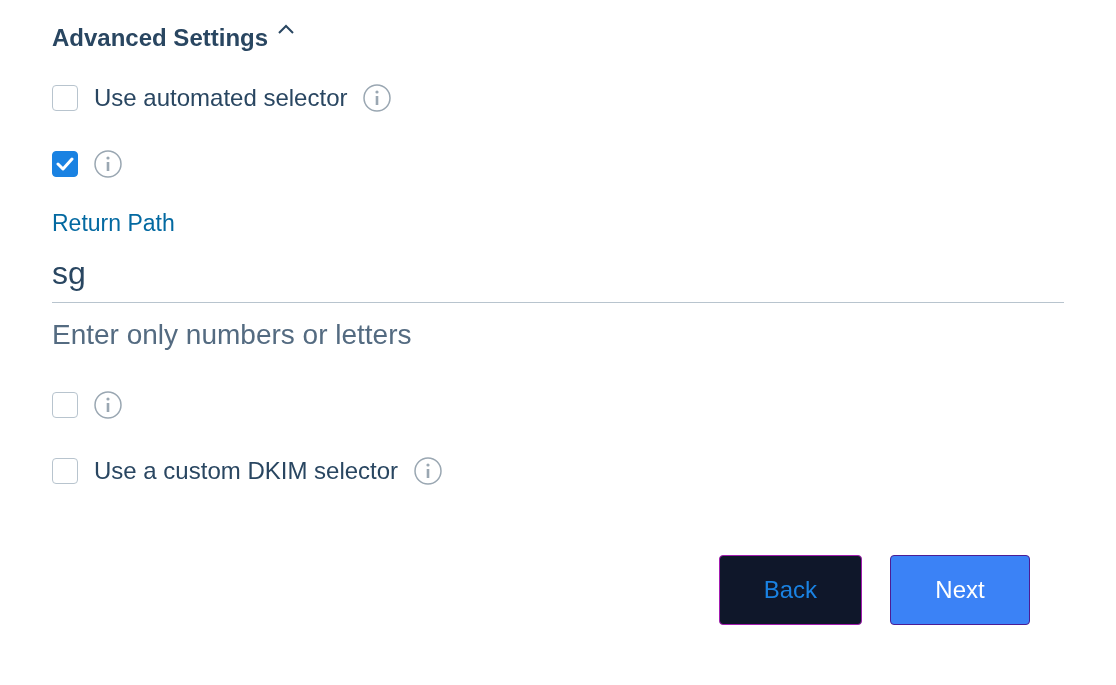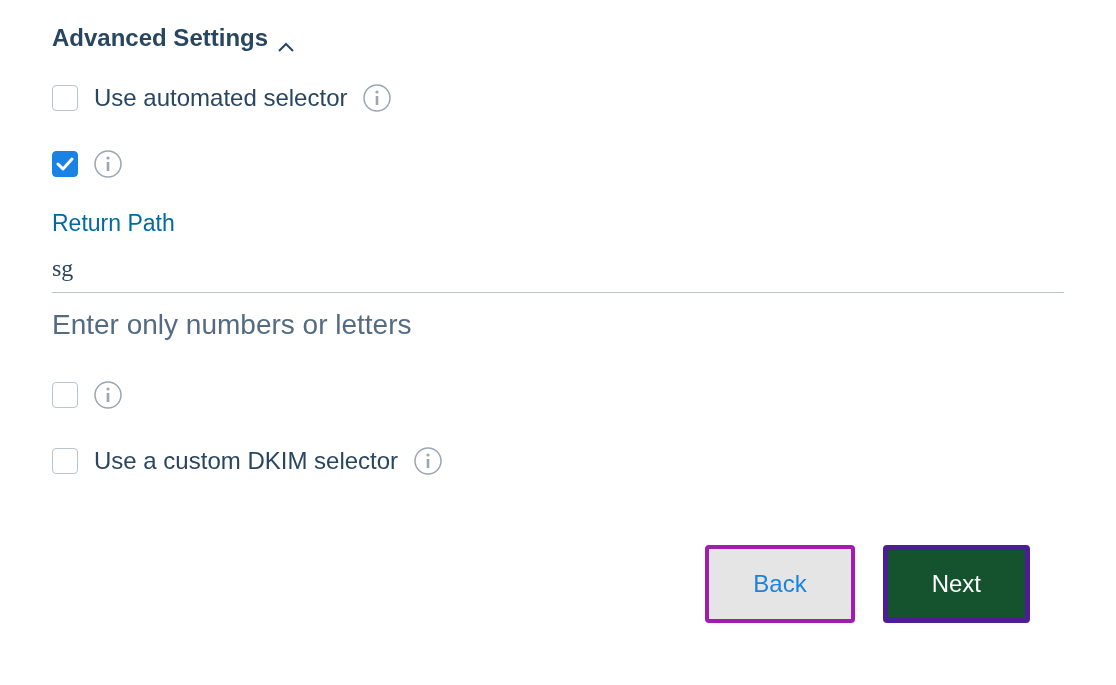--- a/index.html
+++ b/index.html
@@ -10,21 +10,21 @@
     body {
       font-family: -apple-system, BlinkMacSystemFont, "Segoe UI", Helvetica, Arial, sans-serif;
       background: #fff;
       width: 1116px;
       height: 685px;
       padding: 24px 52px;
       color: #294661;
     }
     .section-header {
       display: flex;
-      align-items: flex-end;
+      align-items: flex-start;
       gap: 10px;
       margin-bottom: 32px;
       cursor: pointer;
     }
     .section-title {
       font-size: 24px;
       font-weight: 600;
       color: #294661;
     }
     .chevron-up {
@@ -71,25 +71,25 @@
     }
     .field-label {
       font-size: 23px;
       color: #0369a1;
       margin-bottom: 12px;
     }
     .text-input {
       width: 100%;
       border: none;
       border-bottom: 1px solid #b8c4ce;
-      font-size: 24px;
+      font-size: 32px;
       color: #294661;
       padding: 6px 0 10px 0;
       outline: none;
-      font-family: Liberation Serif, serif;
+      font-family: Liberation Sans, sans-serif;
       background: transparent;
     }
     .help-text {
       font-size: 28px;
       color: #546b81;
       margin-top: 16px;
     }
     .button-row {
       display: flex;
       justify-content: flex-end;
@@ -100,27 +100,27 @@
     .btn {
       padding: 20px 44px;
       font-size: 24px;
       border-radius: 4px;
       cursor: pointer;
       font-family: inherit;
       font-weight: 400;
       min-width: 140px;
     }
     .btn-secondary {
-      background: #e5e5e5;
-      border: 4px solid #a21caf;
+      background: #0f172a;
+      border: 1px solid #a21caf;
       color: #1a82e2;
     }
     .btn-primary {
-      background: #14532d;
-      border: 5px solid #4c1d95;
+      background: #3b82f6;
+      border: 1px solid #4c1d95;
       color: #fff;
     }
   </style>
 </head>
 <body>
 
 <div class="section-header">
   <span class="section-title">Advanced Settings</span>
   <span class="chevron-up">
     <svg width="16" height="10" viewBox="0 0 16 10" fill="none">

